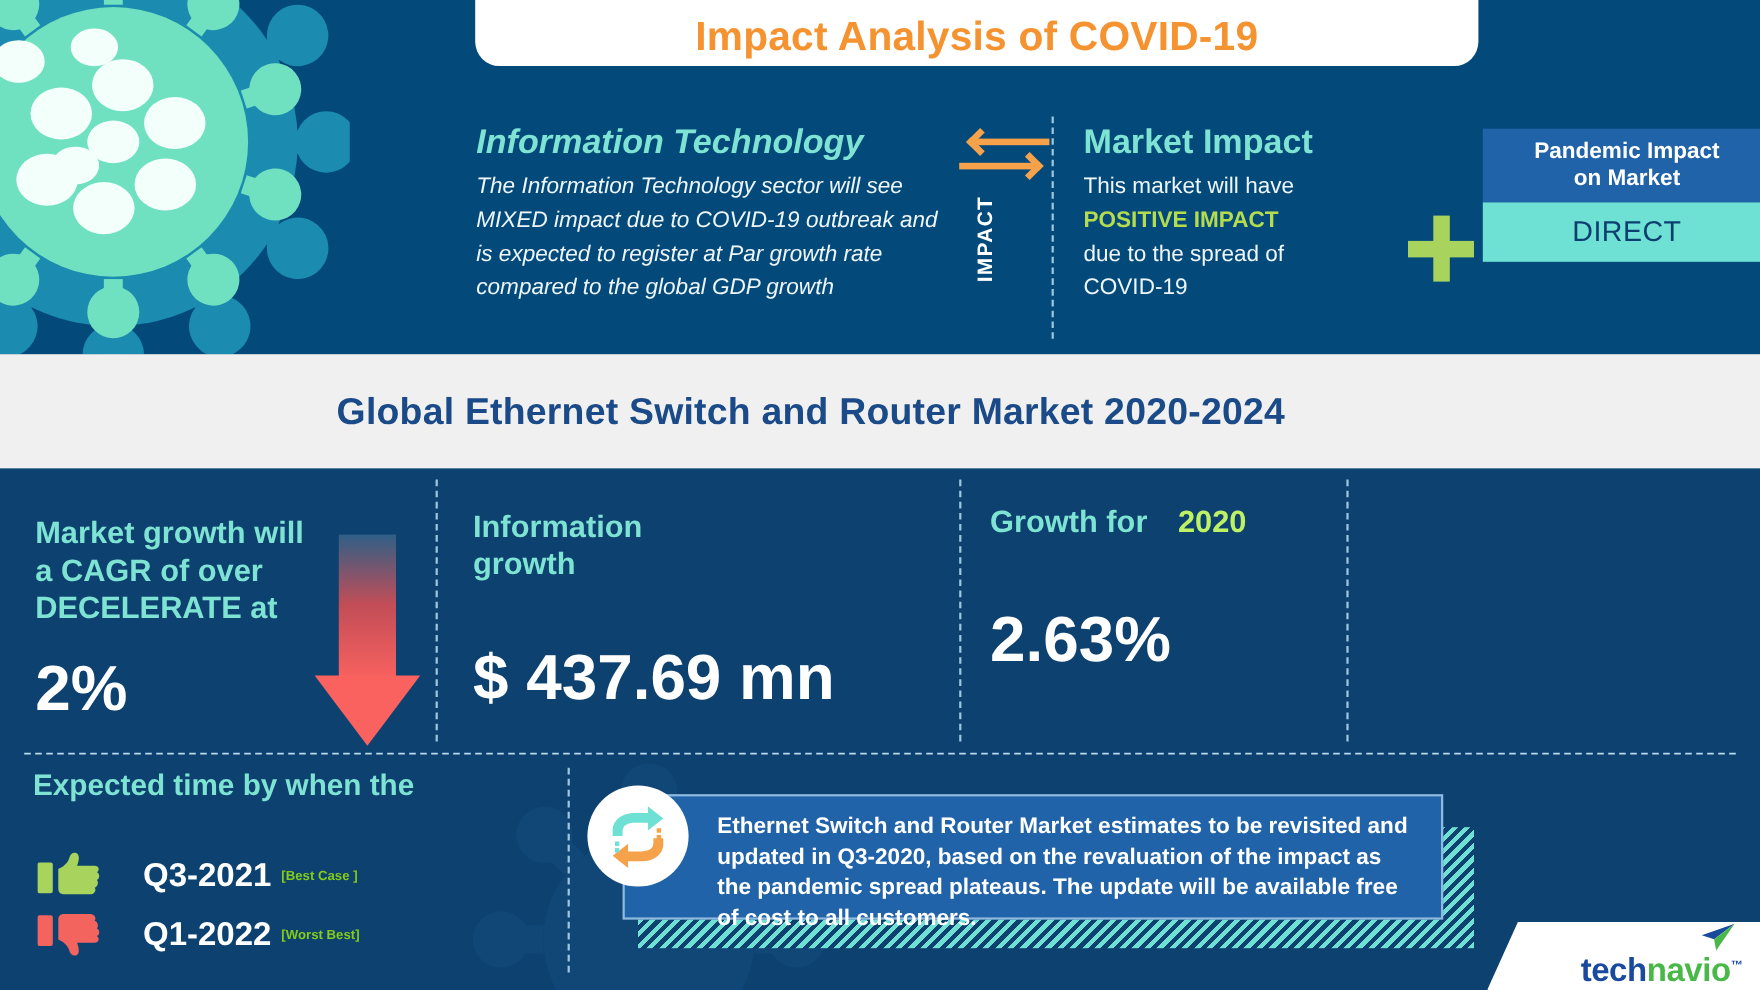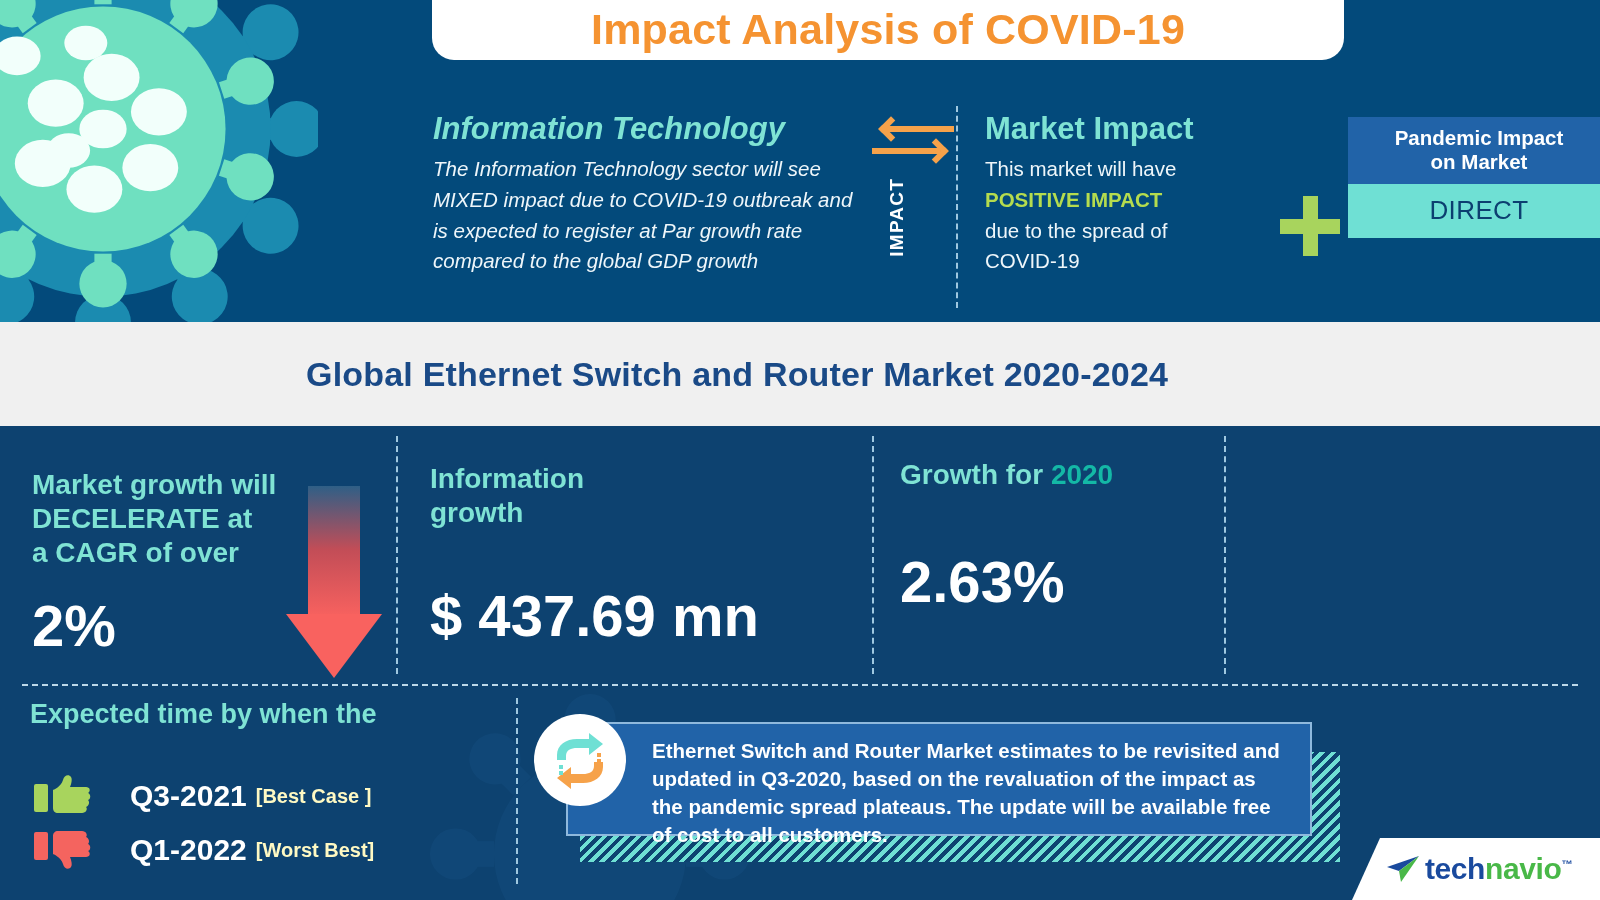--- a/index.html
+++ b/index.html
@@ -17,21 +17,21 @@
   }
   .virus-big { position:absolute; left:-112px; top:-86px; width:430px; height:430px; }
 
   .title-banner {
     position:absolute; left:432px; top:-28px; width:912px; height:88px;
     background:#ffffff; border-radius:0 0 22px 22px;
     display:flex; align-items:flex-end; justify-content:center;
     padding-bottom:6px;
   }
   .title-banner span {
-    color:#f59331; font-size:43px; font-weight:bold; letter-spacing:.2px;
+    color:#f59331; font-size:37px; font-weight:bold; letter-spacing:.2px;
   }
 
   .it-block { position:absolute; left:433px; top:112px; width:432px;font-style:italic; }
   .mi-block { position:absolute; left:985px; top:112px; width:300px; }
   .sec-head {
     color:#7fe3d4; font-size:31px; font-weight:bold; line-height:1.08;
     margin-bottom:9px; white-space:nowrap;
   }
   .sec-body { color:#eef6fa; font-size:20.5px; line-height:1.49; }
   .lime { color:#b5dc4e; font-weight:bold; }
@@ -91,21 +91,21 @@
     color:#7fe3d4; font-size:28px; font-weight:bold; line-height:1.22;
   }
   .metric-val { color:#ffffff; font-size:58px; font-weight:bold; }
 
   .m1 { position:absolute; left:32px; top:42px; width:330px; }
   .m1 .metric-val { margin-top:22px; }
   .m2 { position:absolute; left:430px; top:36px; width:300px; }
   .m2 .metric-val { margin-top:52px; white-space:nowrap; }
   .m3 { position:absolute; left:900px; top:32px; width:320px; }
   .m3 .metric-val { margin-top:56px; }
-  .m3 .white { color:#14b8a6; }
+  .m3 .white { color:#bef264;margin-left:20px; }
 
   .vdash-2 { position:absolute; left:396px; top:10px; height:238px; border-left:2px dashed #9fc8e0; }
   .vdash-3 { position:absolute; left:872px; top:10px; height:238px; border-left:2px dashed #9fc8e0; }
   .vdash-4 { position:absolute; left:1224px; top:10px; height:238px; border-left:2px dashed #9fc8e0; }
 
   .down-arrow { position:absolute; left:286px; top:60px; width:96px; height:200px; }
   .down-arrow .shaft {
     position:absolute; left:22px; top:0; width:52px; height:132px;
     background:linear-gradient(180deg,#2f5f86 0%, #c24d57 48%, #f9625f 100%);
   }
@@ -128,41 +128,41 @@
   .vdash-5 { position:absolute; left:516px; top:14px; height:186px; border-left:2px dashed #9fc8e0; }
 
   .norm-head {
     position:absolute; left:30px; top:14px; width:480px;
     color:#7fe3d4; font-size:27px; font-weight:bold; line-height:1.24;
   }
   .case-row { position:absolute; display:flex; align-items:center; }
   .case-1 { left:34px; top:90px; }
   .case-2 { left:34px; top:144px; }
   .case-label { color:#ffffff; font-size:30px; font-weight:bold; margin-left:38px; }
-  .case-note { color:#fef9c3; font-size:20px; font-weight:bold; margin-left:9px; }
+  .case-note { color:#84cc16; font-size:12px; font-weight:bold; margin-left:9px; }
 
   .note-shadow {
     position:absolute; left:580px; top:752px; width:760px; height:110px;
     background:repeating-linear-gradient(-45deg,#6fe0d4 0 4px,#0d4270 4px 8px);
   }
   .note-box {
     position:absolute; left:566px; top:722px; width:746px; height:114px;
     background:#2163a8; border:2px solid #8fb9dd; padding:13px 18px 10px 84px;
     color:#ffffff; font-size:20.5px; font-weight:bold; line-height:1.36;
   }
   .refresh-circle {
     position:absolute; left:534px; top:714px; width:92px; height:92px;
     background:#ffffff; border-radius:50%;
   }
   .refresh-circle svg { position:absolute; left:17px; top:19px; }
 
   .logo-corner {
     position:absolute; left:1352px; top:838px; width:248px; height:62px;
     background:#ffffff; clip-path:polygon(28px 0, 248px 0, 248px 62px, 0 62px);
-    display:flex; align-items:center; justify-content:flex-end; padding-right:28px;
+    display:flex; align-items:flex-end; justify-content:flex-end; padding-right:16px;flex-direction:column;
   }
   .logo-text { font-size:30px; font-weight:bold; letter-spacing:-.4px; }
   .logo-text .t1 { color:#1a4a9e; }
   .logo-text .t2 { color:#49b848; }
   .logo-tm { color:#1a4a9e; font-size:11px; vertical-align:super; }
 </style>
 </head>
 <body>
 
 <div class="page">
@@ -326,22 +326,22 @@
 
   <div class="band">
     <span>Global Ethernet Switch and Router Market 2020-2024</span>
   </div>
 
   <div class="mid">
 
     <div class="m1">
       <div class="metric-head">
         <div>Market growth will</div>
+        <div>a CAGR of over</div>
         <div>DECELERATE at</div>
-        <div>a CAGR of over</div>
       </div>
       <div class="metric-val">2%</div>
     </div>
 
     <div class="down-arrow">
       <div class="shaft"></div>
         <div class="head"></div>
     </div>
 
     <div class="vdash-2"></div>

